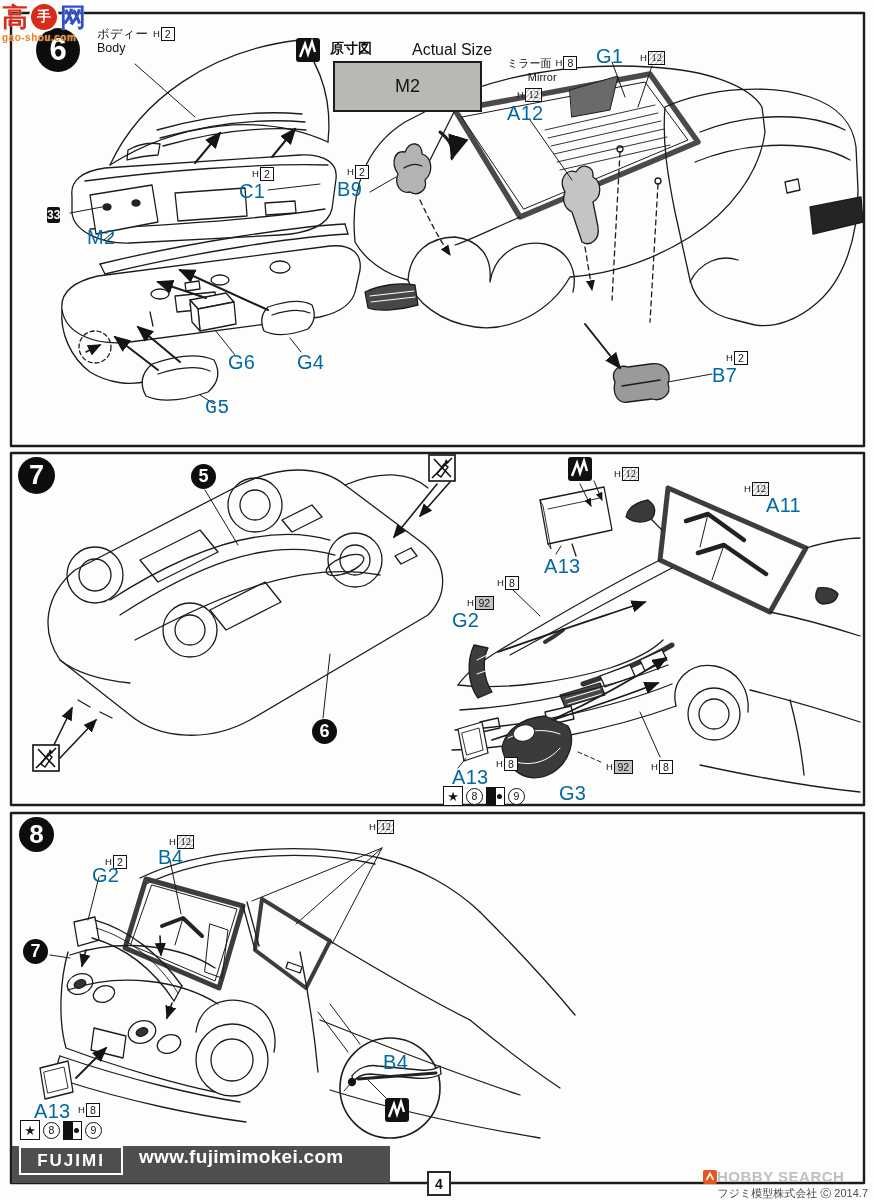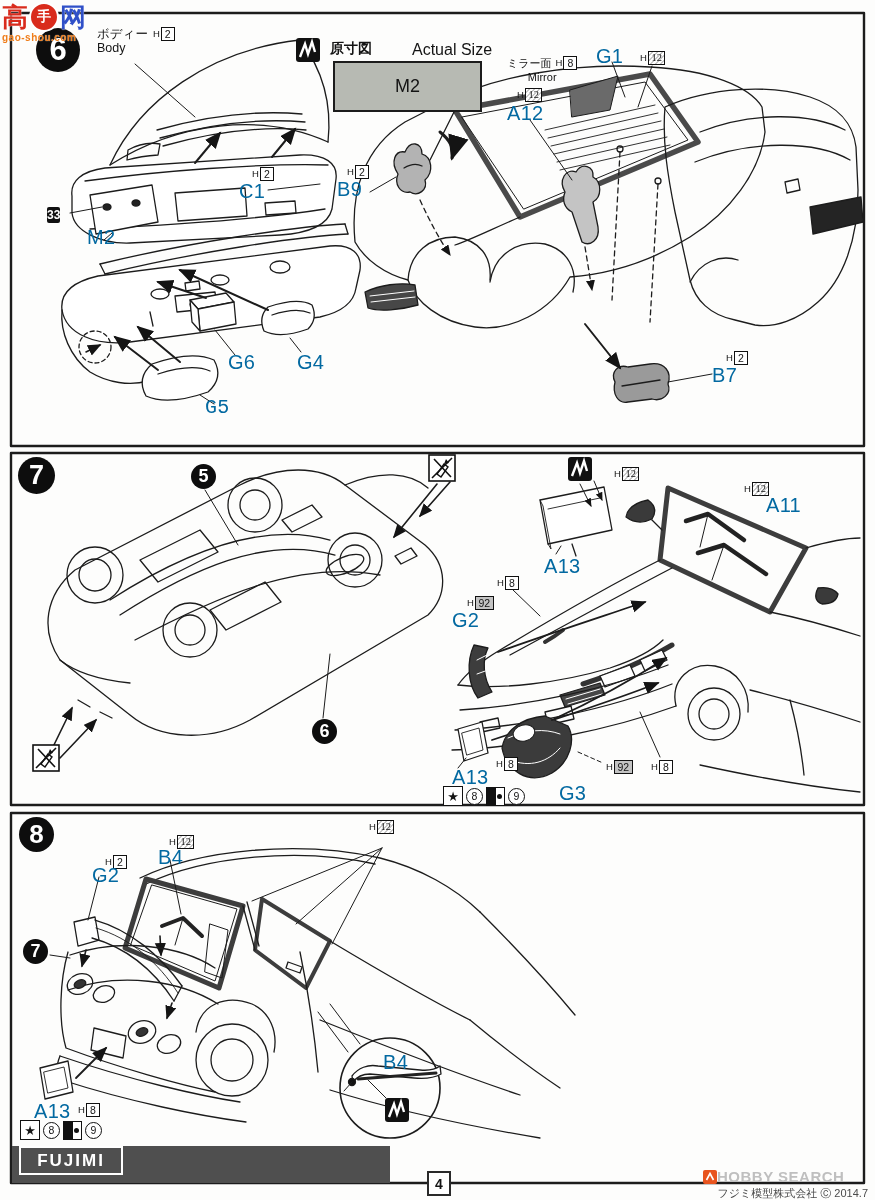--- a/index.html
+++ b/index.html
@@ -486,20 +486,21 @@
 </div>
 
 <span class="ov part" style="left:383px;top:1052px;">B4</span>
 <svg class="ov icon" style="left:384px;top:1097px;" width="26" height="26">
   <rect x="1" y="1" width="24" height="24" rx="3" fill="#111"></rect>
   <path d="M5,20 L10,7 L13,17 L17,5 L20,15" stroke="#fff" stroke-width="2.4" fill="none"></path>
 </svg>
 
 <div class="ov fbar">
   <div class="flogo">FUJIMI</div>
+  <div class="furl">www.fujimimokei.com</div>
 </div>
 <div class="ov pagebox">4</div>
 <div class="ov hobby">
   <svg width="14" height="14">
     <rect x="0" y="0" width="14" height="14" rx="2" fill="#e8541e"></rect>
     <path d="M3.5,10 L7,3.5 L10.5,10" stroke="#fff" stroke-width="1.6" fill="none"></path>
   </svg>
   <span class="hobby-txt">HOBBY SEARCH</span>
 </div>
 <div class="ov copyr">フジミ模型株式会社 Ⓒ 2014.7</div>

